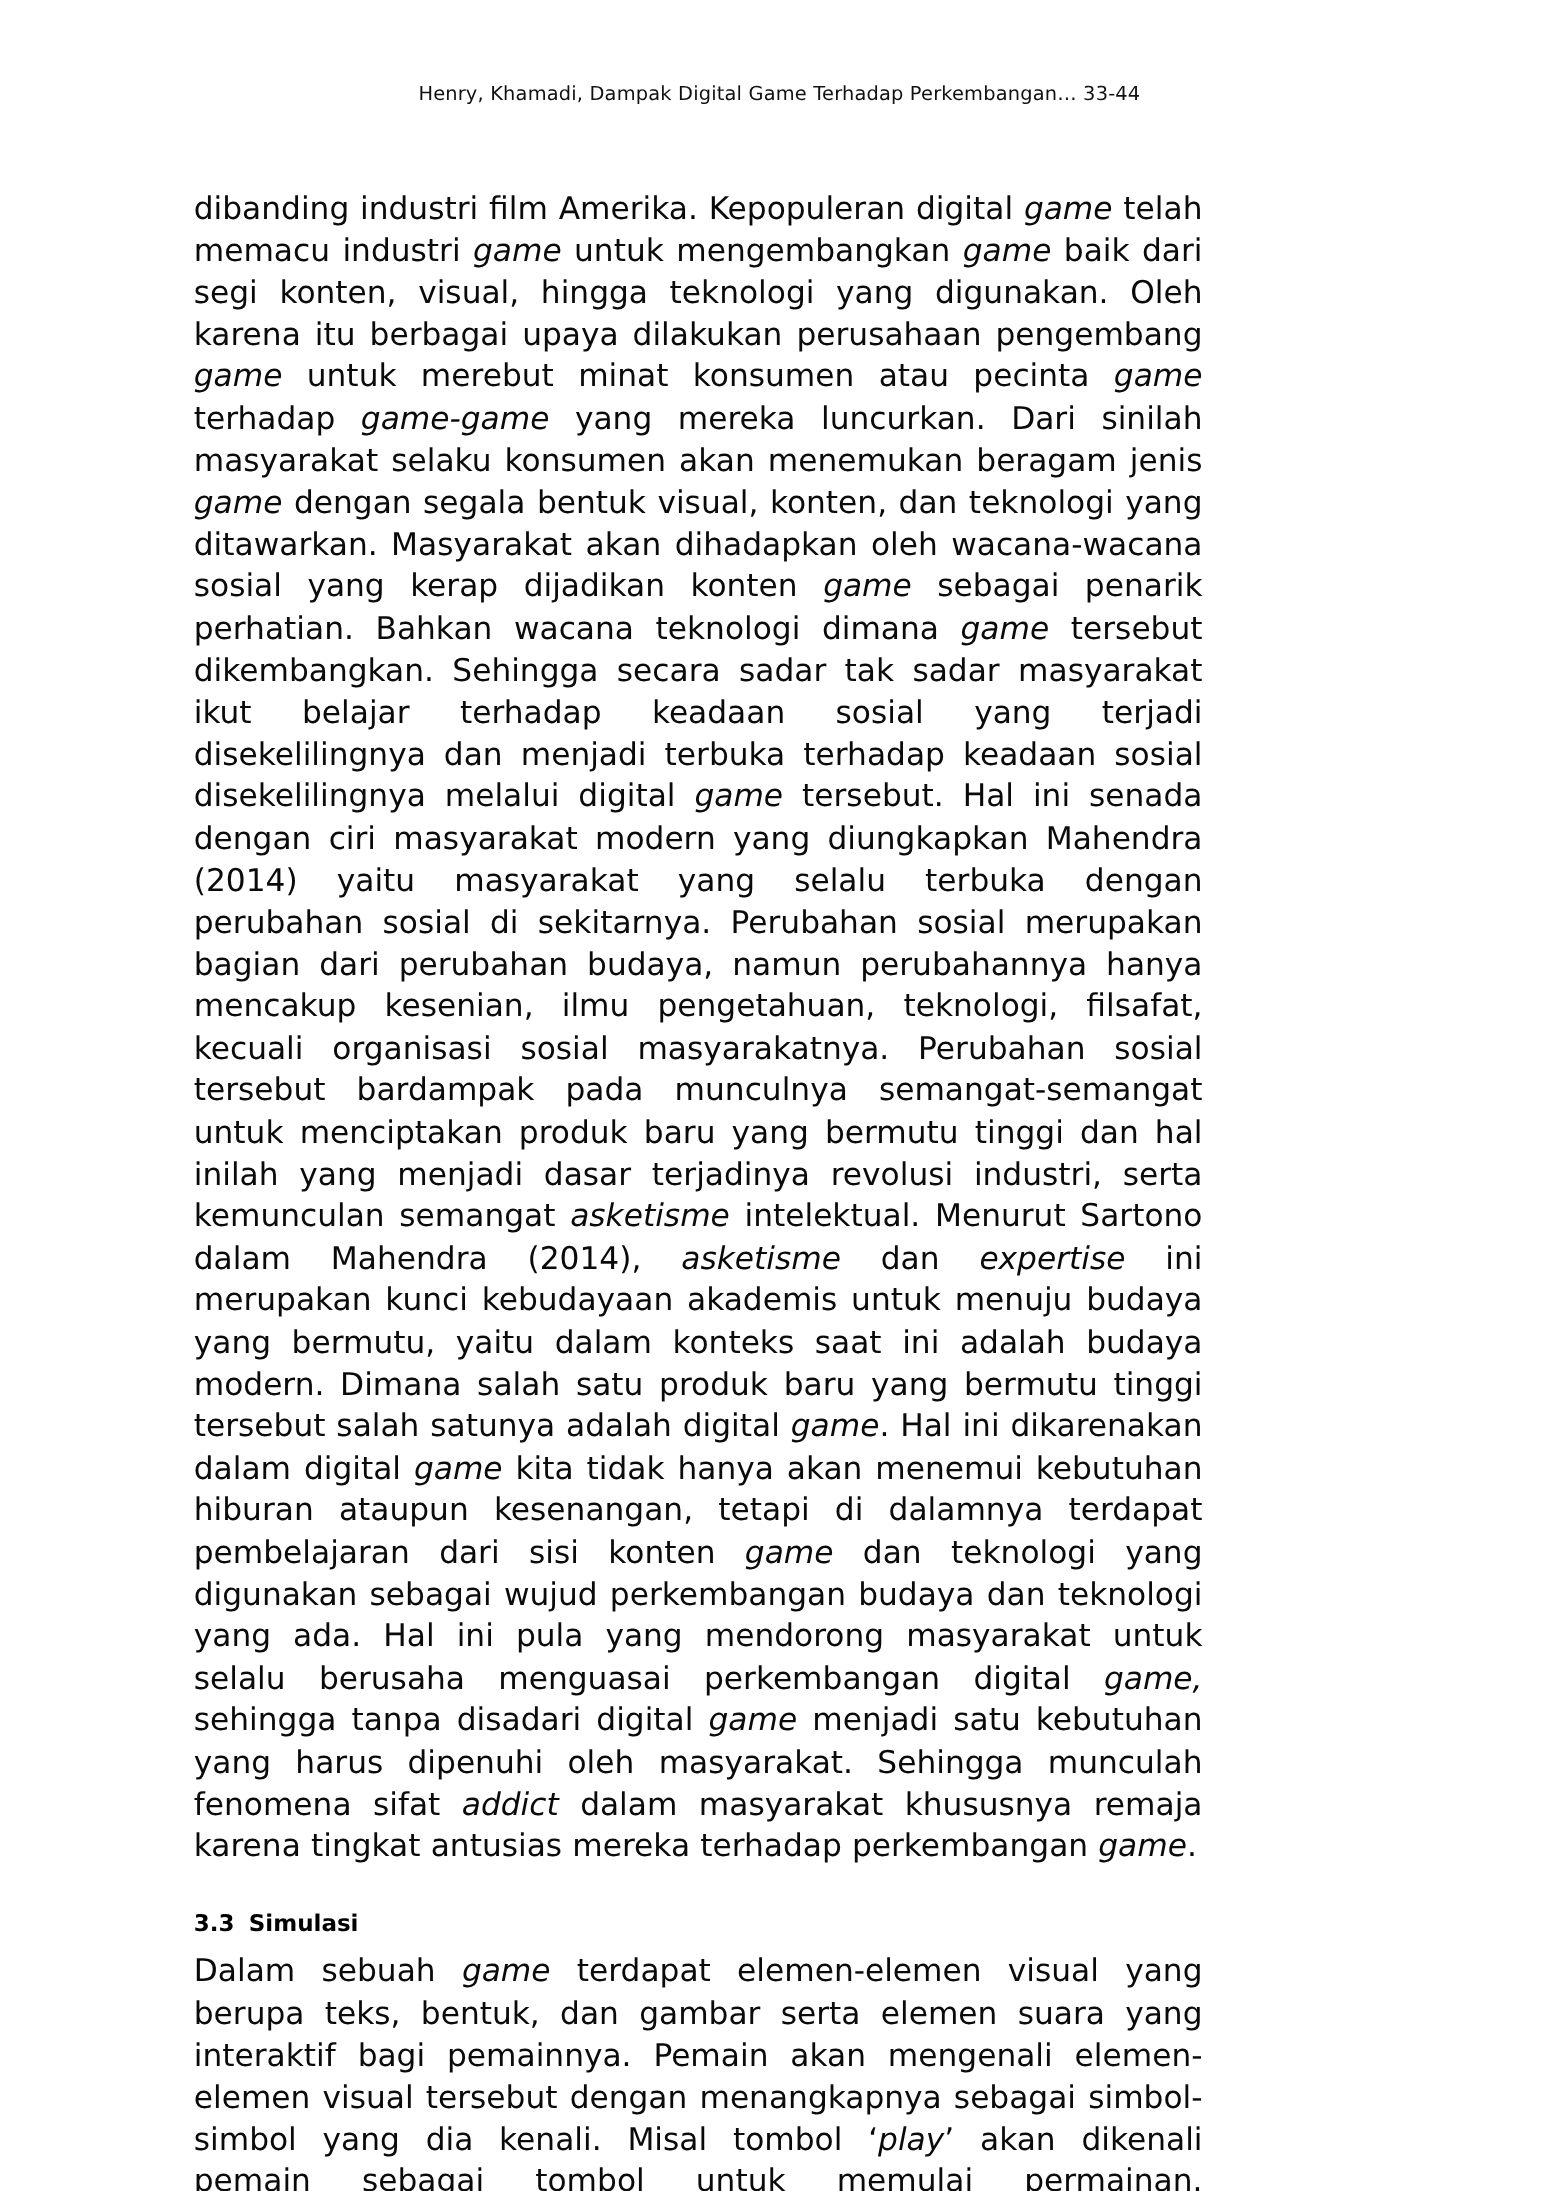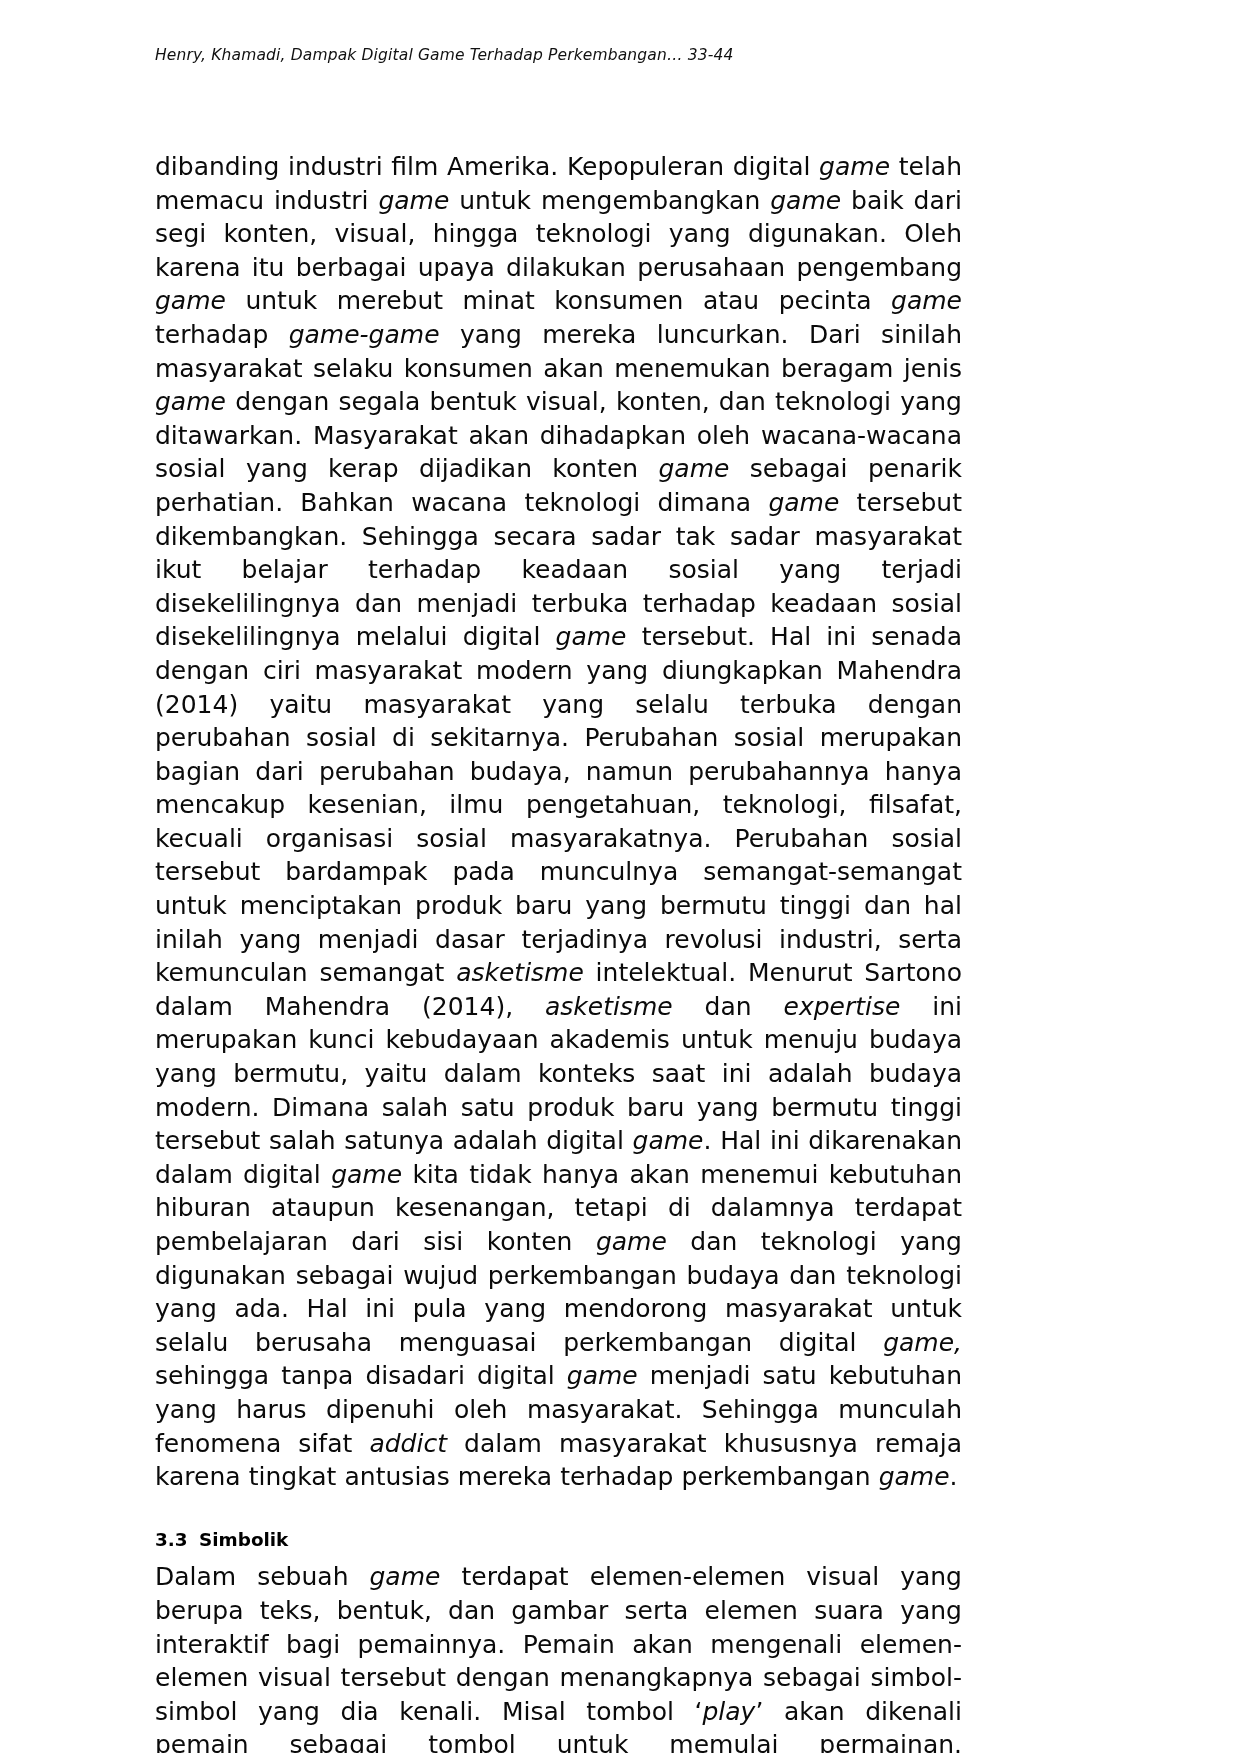--- a/index.html
+++ b/index.html
@@ -14,26 +14,25 @@
   .page {
     position: relative;
     width: 1240px;
     height: 1753px;
     background: #ffffff;
     box-sizing: border-box;
     overflow: hidden;
   }
   .running-header {
     position: absolute;
-    top: 46px;
+    top: 66px;
     left: 155px;
     right: 148px;
-    text-align: left;
+    text-align: center;
     font-family: "DejaVu Sans", sans-serif;
-    font-style: italic;
     font-size: 15.5px;
     letter-spacing: 0.15px;
     color: #111111;
     white-space: nowrap;
   }
   .content {
     position: absolute;
     top: 150px;
     left: 155px;
     width: 807px;
@@ -96,21 +95,21 @@
 
   <div class="running-header">Henry, Khamadi, Dampak Digital Game Terhadap Perkembangan… 33-44</div>
 
   <div class="content">
 
     <p class="body-par">dibanding industri film Amerika. Kepopuleran digital <em>game</em> telah memacu industri <em>game</em> untuk mengembangkan <em>game</em> baik dari segi konten, visual, hingga teknologi yang digunakan. Oleh karena itu berbagai upaya dilakukan perusahaan pengembang <em>game</em> untuk merebut minat konsumen atau pecinta <em>game</em> terhadap <em>game-game</em> yang mereka luncurkan. Dari sinilah masyarakat selaku konsumen akan menemukan beragam jenis <em>game</em> dengan segala bentuk visual, konten, dan teknologi yang ditawarkan. Masyarakat akan dihadapkan oleh wacana-wacana sosial yang kerap dijadikan konten <em>game</em> sebagai penarik perhatian. Bahkan wacana teknologi dimana <em>game</em> tersebut dikembangkan. Sehingga secara sadar tak sadar masyarakat ikut belajar terhadap keadaan sosial yang terjadi disekelilingnya dan menjadi terbuka terhadap keadaan sosial disekelilingnya melalui digital <em>game</em> tersebut. Hal ini senada dengan ciri masyarakat modern yang diungkapkan Mahendra (2014) yaitu masyarakat yang selalu terbuka dengan perubahan sosial di sekitarnya. Perubahan sosial merupakan bagian dari perubahan budaya, namun perubahannya hanya mencakup kesenian, ilmu pengetahuan, teknologi, filsafat, kecuali organisasi sosial masyarakatnya. Perubahan sosial tersebut bardampak pada munculnya semangat-semangat untuk menciptakan produk baru yang bermutu tinggi dan hal inilah yang menjadi dasar terjadinya revolusi industri, serta kemunculan semangat <em>asketisme</em> intelektual. Menurut Sartono dalam Mahendra (2014), <em>asketisme</em> dan <em>expertise</em> ini merupakan kunci kebudayaan akademis untuk menuju budaya yang bermutu, yaitu dalam konteks saat ini adalah budaya modern. Dimana salah satu produk baru yang bermutu tinggi tersebut salah satunya adalah digital <em>game</em>. Hal ini dikarenakan dalam digital <em>game</em> kita tidak hanya akan menemui kebutuhan hiburan ataupun kesenangan, tetapi di dalamnya terdapat pembelajaran dari sisi konten <em>game</em> dan teknologi yang digunakan sebagai wujud perkembangan budaya dan teknologi yang ada. Hal ini pula yang mendorong masyarakat untuk selalu berusaha menguasai perkembangan digital <em>game,</em> sehingga tanpa disadari digital <em>game</em> menjadi satu kebutuhan yang harus dipenuhi oleh masyarakat. Sehingga munculah fenomena sifat <em>addict</em> dalam masyarakat khususnya remaja karena tingkat antusias mereka terhadap perkembangan <em>game</em>.</p>
 
     <div class="heading-block">
       <span class="heading-number">3.3</span>
       <span class="heading-text">
-        <span class="lastline">Simbolik</span>
+        <span class="lastline">Simulasi</span>
       </span>
     </div>
 
     <p class="body-par">Dalam sebuah <em>game</em> terdapat elemen-elemen visual yang berupa teks, bentuk, dan gambar serta elemen suara yang interaktif bagi pemainnya. Pemain akan mengenali elemen-elemen visual tersebut dengan menangkapnya sebagai simbol-simbol yang dia kenali. Misal tombol ‘<em>play</em>’ akan dikenali pemain sebagai tombol untuk memulai permainan. Pemahaman pemain terhadap symbol-simbol dari elemen visual <em>game</em> ini terjadi karena adanya interaksi simbolik pemain terhadap desain interface <em>game</em> tersebut. Goffman (1999) menyebutkan bahwa pada dasarnya interaksi manusia menggunakan simbol-simbol, cara manusia menggunakan simbol  merepresentasikan apa yang mereka maksudkan untuk berkomunikasi dengan sesamanya. Dalam hal ini berarti pembuat <em>game</em> menggunakan elemen-elemen visual <em>game</em> untuk berkomunikasi dengan pemain. Bentuk komunikasi yang terjadi adalah pemain dapat memainkan <em>game</em> dengan benar.</p>
 
   </div>
 
 
 </div>
 

